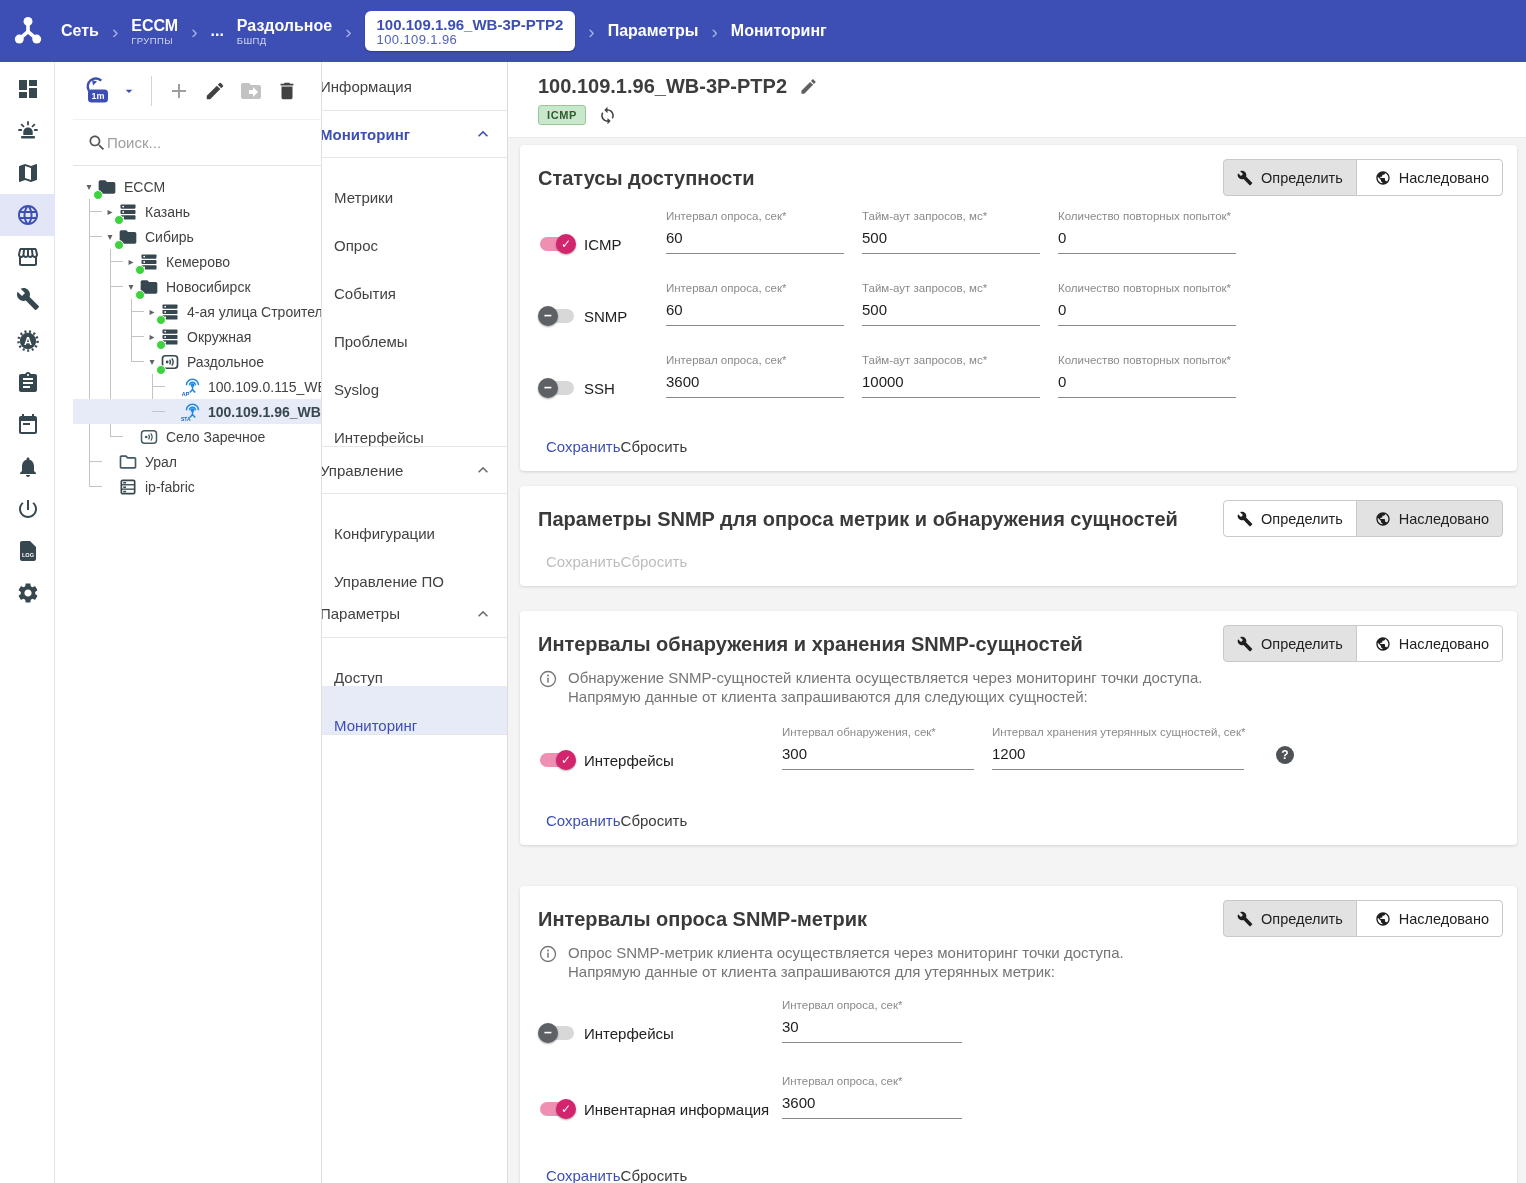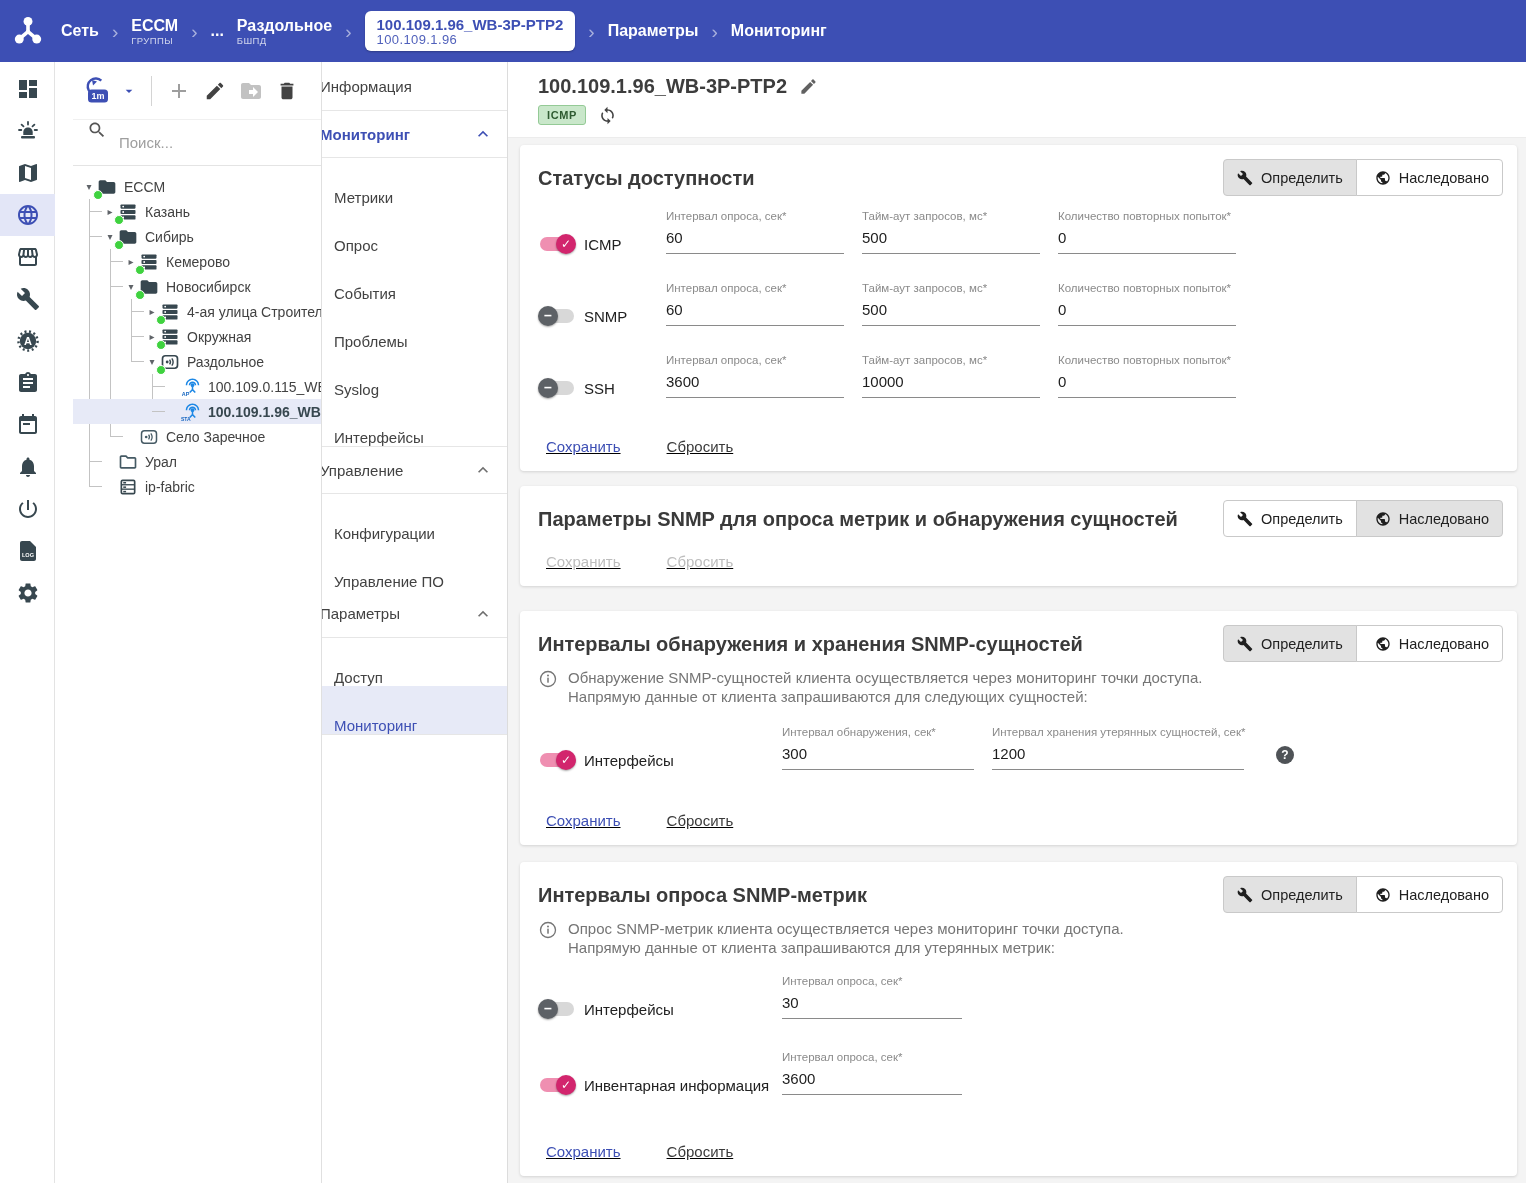--- a/index.html
+++ b/index.html
@@ -32,21 +32,21 @@
   .rail-item.active svg { fill:#3d4fb4; }
 
   
   .tree-panel { position:absolute; top:62px; left:73px; bottom:0; width:249px; background:#fff;
     border-right:1px solid #e0e0e0; z-index:3; }
   .tree-toolbar { height:58px; display:flex; align-items:center; padding:0 10px; gap:6px;
     border-bottom:1px solid #f0f0f0; }
   .tbtn { background:none; border:none; cursor:pointer; display:flex; align-items:center; justify-content:center;
     width:30px; height:30px; }
   .tdiv { width:1px; height:30px; background:#d4d4d4; margin:0 6px; }
-  .search-row { height:46px; display:flex; gap:12px; padding:0 14px;
+  .search-row { height:46px; display:flex; align-items:center; padding:0 14px;
     border-bottom:1px solid #e4e4e4; }
   .search-row input { border:none; outline:none; font-size:15px; color:#424242; width:170px;
     font-family:inherit; }
   .search-row input::placeholder { color:#9e9e9e; }
 
   .tree { position:relative; padding-top:8px; font-size:14px; color:#424242; }
   .trow { height:25px; display:flex; align-items:center; position:relative; cursor:pointer; white-space:nowrap; overflow:hidden; }
   .trow.selected { background:#e7eaf7; }
   .trow.selected .tlabel { font-weight:bold; color:#37474f; }
   .d0 { padding-left:8px; } .d1 { padding-left:29px; } .d2 { padding-left:50px; }
@@ -125,21 +125,21 @@
   .field .flabel { font-size:11.5px; color:#8a8a8a; margin-bottom:7px; white-space:nowrap; }
   .field input { border:none; border-bottom:1px solid #8a8a8a; font-size:15px; color:#1d1d1d;
     padding:0 0 7px 0; width:100%; outline:none; font-family:inherit; background:transparent; }
   .fw1 { width:178px; } .fw2 { width:192px; } .fw3 { width:252px; } .fw4 { width:180px; }
 
   .help-icon { width:18px; height:18px; border-radius:50%; background:#4f5357; color:#fff;
     font-size:12px; font-weight:bold; display:flex; align-items:center; justify-content:center;
     margin:20px 0 0 14px; cursor:pointer; flex:none; }
   .help-icon::after { content:"?"; }
 
-  .actions { display:flex; gap:46px; padding-left:8px;text-decoration:underline; }
+  .actions { display:flex; padding-left:8px; }
   .actions button { background:none; border:none; font-size:15px; font-weight:500; cursor:pointer;
     font-family:inherit; }
   .btn-save { color:#3d4fb4; }
   .btn-reset { color:#3a3a3a; }
   .actions.disabled .btn-save, .actions.disabled .btn-reset { color:#bdbdbd; cursor:default; }
 </style>
 </head>
 <body>
 
 <div class="topbar">
@@ -685,21 +685,21 @@
             <span>Наследовано</span>
           </button>
         </div>
       </div>
       <div class="actions disabled" style="margin-top:16px">
         <button type="button" class="btn-save">Сохранить</button>
         <button type="button" class="btn-reset">Сбросить</button>
       </div>
     </div>
 
-    <div class="card" style="margin-bottom:17px">
+    <div class="card" style="margin-bottom:41px">
       <div class="card-head">
         <div class="card-title">Интервалы обнаружения и хранения SNMP-сущностей</div>
         <div class="seg">
           <button type="button" class="sel">
             <svg viewBox="0 0 24 24">
                 <path d="M22.7 19l-9.1-9.1c.9-2.3.4-5-1.5-6.9-2-2-5-2.4-7.4-1.3L9 6 6 9 1.6 4.7C.4 7.1.9 10.1 2.9 12.1c1.9 1.9 4.6 2.4 6.9 1.5l9.1 9.1c.4.4 1 .4 1.4 0l2.3-2.3c.5-.4.5-1.1.1-1.4z"></path>
               </svg>
             <span>Определить</span>
           </button>
           <button type="button">

